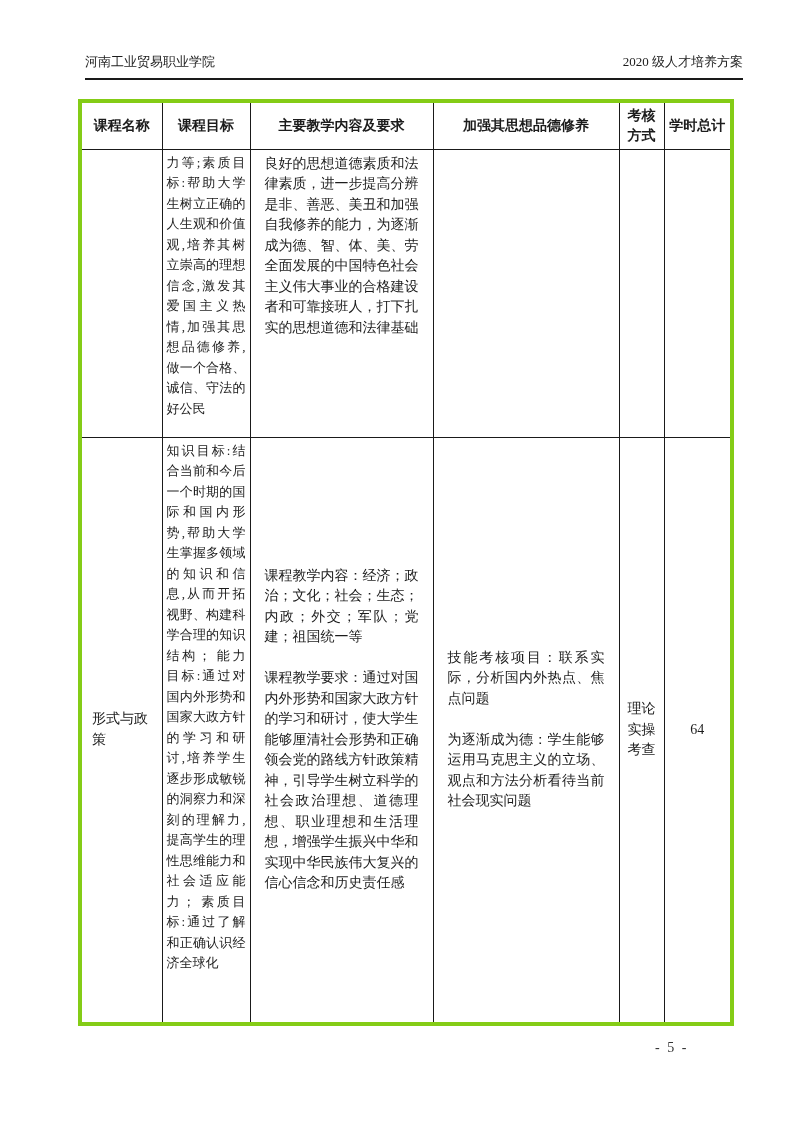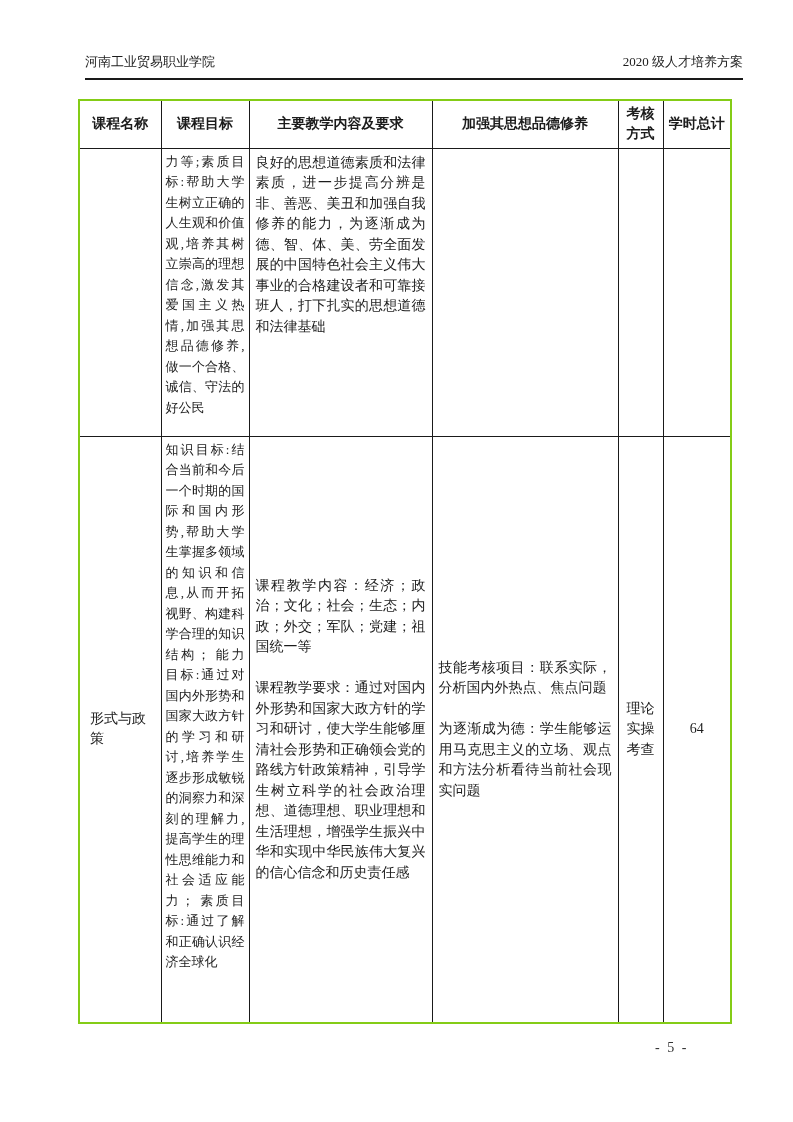--- a/index.html
+++ b/index.html
@@ -27,21 +27,21 @@
     padding-bottom: 7px;
     border-bottom: 2px solid #1a1a1a;
   }
   .doc-table {
     position: absolute;
     top: 99px;
     left: 78px;
     width: 652px;
     border-collapse: collapse;
     table-layout: fixed;
-    border: 2px solid #84cc16;
+    border: 4px solid #84cc16;
   }
   .doc-table th, .doc-table td {
     border: 1.5px solid #1a1a1a;
     overflow: hidden;
   }
   .doc-table th {
     font-size: 14px;
     font-weight: bold;
     text-align: center;
     vertical-align: middle;
@@ -62,21 +62,21 @@
     vertical-align: middle;
     text-align: left;
   }
   .cell-obj {
     font-size: 13px;
     padding: 3px 4px;
     text-align: justify;
     text-justify: inter-ideograph;
   }
   .cell-wide {
-    padding: 4px 6px;
+    padding: 4px 14px;
     text-align: justify;
     text-justify: inter-ideograph;
   }
   .v-mid { vertical-align: middle; }
   .cell-center {
     text-align: center;
     vertical-align: middle;
     padding: 2px;
   }
   .page-footer {

